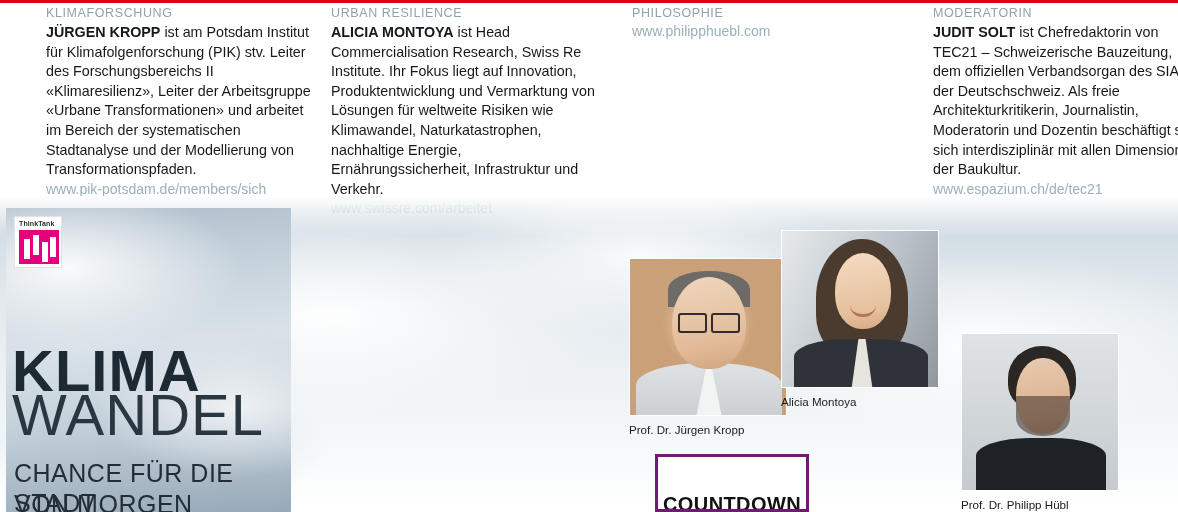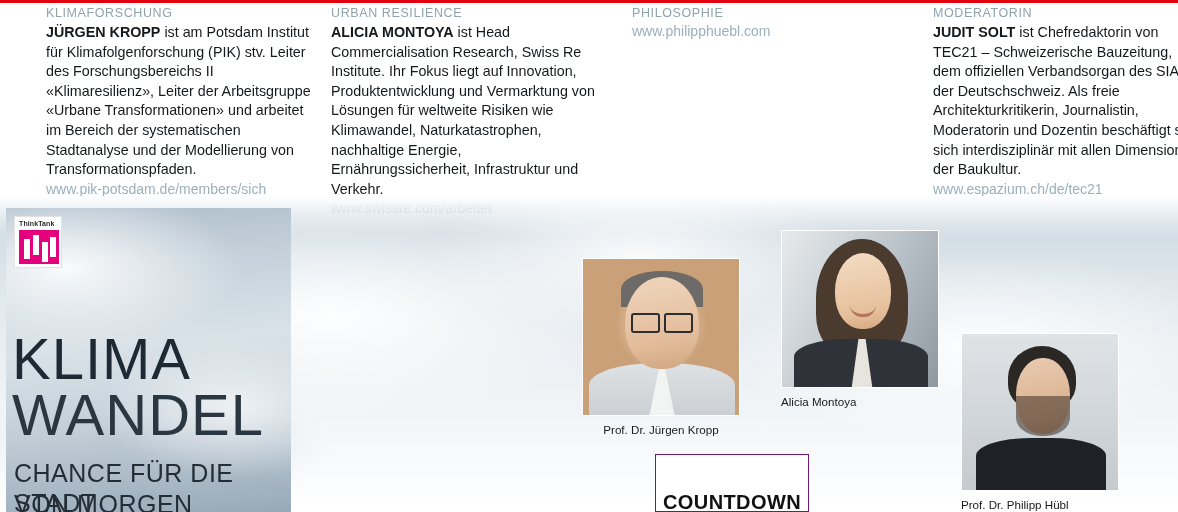--- a/index.html
+++ b/index.html
@@ -156,21 +156,21 @@
   .book-title1, .book-title2 {
     position: absolute;
     left: 6px;
     font-size: 58px;
     line-height: 58px;
     letter-spacing: 1px;
     color: #1d2a33;
     font-weight: 400;
     font-family: "Liberation Sans", sans-serif;
   }
-  .book-title1 { top: 122px; }
+  .book-title1 { top: 134px; font-weight: bold; }
   .book-title2 { top: 178px; color: #2a3740; }
   .book-claim1, .book-claim2 {
     position: absolute;
     left: 8px;
     font-size: 25px;
     line-height: 30px;
     letter-spacing: 0.5px;
     color: #222d35;
     font-weight: 400;
   }
@@ -189,21 +189,21 @@
     overflow: hidden;
   }
   .caption {
     font-size: 11.6px;
     color: #1a1a1a;
     margin-top: 7px;
     white-space: nowrap;
   }
 
   
-  .p-kropp { left: 582px; top: 258px; text-align: center; }
+  .p-kropp { left: 629px; top: 258px; }
   .p-kropp .portrait {
     width: 158px; height: 158px;
     background:
       radial-gradient(circle 46px at 50% 42%, #e8cdb4 0%, #dcb896 60%, #caa078 100%),
       linear-gradient(180deg, #7d8c96 0%, #9aa7af 45%, #b9c3c9 100%);
   }
   .p-kropp .head {
     position: absolute; left: 42px; top: 18px; width: 74px; height: 92px;
     border-radius: 50% 50% 46% 46%;
     background: linear-gradient(170deg, #f0d6bd 0%, #e2bb99 70%, #cfa57f 100%);
@@ -296,21 +296,21 @@
   }
 
   
   .countdown {
     position: absolute;
     left: 655px;
     top: 454px;
     width: 154px;
     height: 58px;
     background: #ffffff;
-    border: 1px solid #701a75;
+    border: 3px solid #701a75;
     box-sizing: border-box;
     z-index: 5;
     overflow: hidden;
   }
   .countdown .cd-title {
     position: absolute;
     left: 0; right: 0;
     top: 36px;
     text-align: center;
     font-size: 20px;

